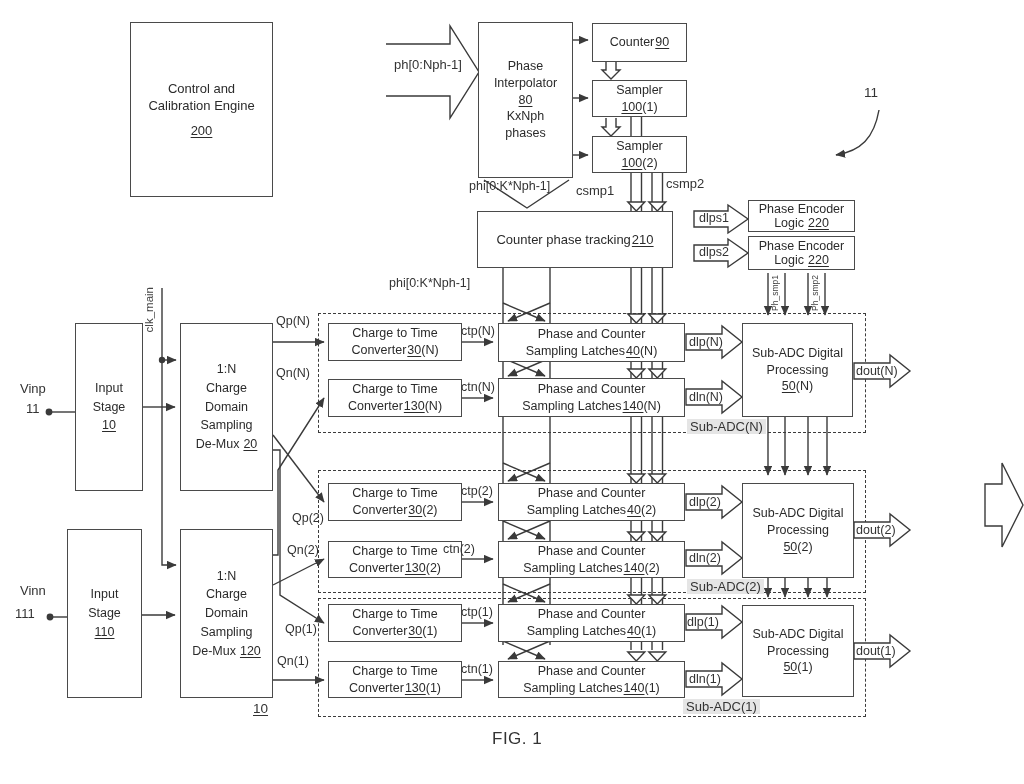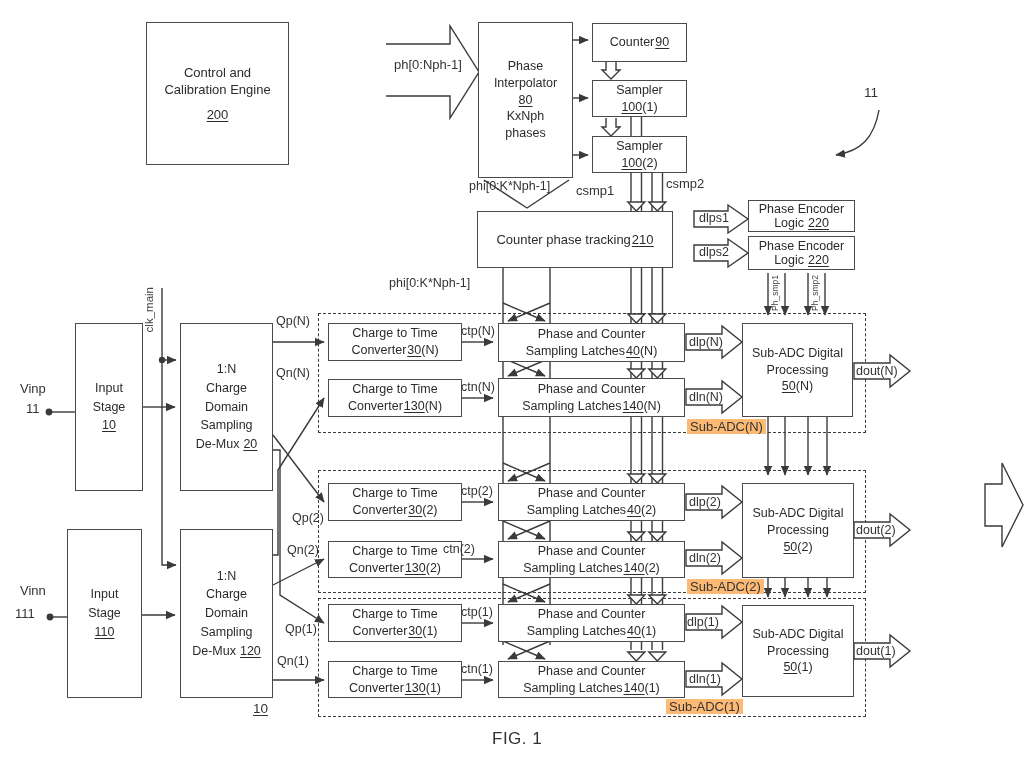--- a/index.html
+++ b/index.html
@@ -7,21 +7,21 @@
          font-family:"Liberation Sans",sans-serif;color:#2b2b2b}
   .b{position:absolute;background:#fff;border:1.6px solid #4a4a4a;display:flex;flex-direction:column;
      align-items:center;justify-content:center;text-align:center;font-size:12.5px;line-height:1.34;
      z-index:3;box-sizing:border-box}
   .g{position:absolute;border:1.7px dashed #3c3c3c;z-index:1;box-sizing:border-box}
   svg.wires{position:absolute;left:0;top:0;z-index:2}
   .l{position:absolute;font-size:12.5px;z-index:5;white-space:nowrap;color:#333}
   .v{position:absolute;writing-mode:vertical-rl;transform:rotate(180deg);z-index:5;color:#444;white-space:nowrap}
   .u{text-decoration:underline;text-underline-offset:2px}
   .r{display:flex;gap:1px;justify-content:center;align-items:baseline}
-  .wbg{background:#fdba74;padding:0 3px}
+  .wbg{background:#e5e5e5;padding:0 3px}
   .lh15{line-height:1.5}
   .gap16{margin-top:7px}
   .fs13{font-size:13px}
 </style>
 </head>
 <body>
 
 <div class="stage">
 
   <div class="g" style="left:318px;top:313px;width:548px;height:120px"></div>
@@ -135,21 +135,21 @@
       <path d="M162,288 V565 H176" marker-end="url(#m)"></path>
       <path d="M162,360 H176" marker-end="url(#m)"></path>
       <circle cx="162" cy="360" r="3.2" fill="#3a3a3a" stroke="none"></circle>
       <circle cx="49" cy="412" r="3.4" fill="#3a3a3a" stroke="none"></circle>
       <circle cx="50" cy="617" r="3.4" fill="#3a3a3a" stroke="none"></circle>
 
       <path d="M879,110 C874,138 861,151 836,155" marker-end="url(#m)"></path>
     </g>
   </svg>
 
-  <div class="b fs13" style="left:146px;top:22px;width:143px;height:143px">
+  <div class="b fs13" style="left:130px;top:22px;width:143px;height:175px">
     <span style="padding:0 10px">Control and Calibration Engine</span>
     <span class="u gap16">200</span>
   </div>
   <div class="b" style="left:478px;top:22px;width:95px;height:156px">
     <span>Phase</span>
     <span>Interpolator</span>
     <span class="u">80</span>
     <span>KxNph</span>
     <span>phases</span>
   </div>
@@ -357,19 +357,19 @@
   <div class="l" style="left:689px;top:551px">dln(2)</div>
   <div class="l" style="left:687px;top:615px">dlp(1)</div>
   <div class="l" style="left:689px;top:672px">dln(1)</div>
 
   <div class="l" style="left:856px;top:364px">dout(N)</div>
   <div class="l" style="left:856px;top:523px">dout(2)</div>
   <div class="l" style="left:856px;top:644px">dout(1)</div>
 
   <div class="l fs13 wbg" style="left:687px;top:419px;z-index:5">Sub-ADC(N)</div>
   <div class="l fs13 wbg" style="left:687px;top:579px;z-index:5">Sub-ADC(2)</div>
-  <div class="l fs13 wbg" style="left:666px;top:699px;z-index:5">Sub-ADC(1)</div>
+  <div class="l fs13 wbg" style="left:683px;top:699px;z-index:5">Sub-ADC(1)</div>
 
   <div class="l u" style="left:253px;top:701px;font-size:13.5px">10</div>
   <div class="l" style="left:864px;top:85px;font-size:13.5px">11</div>
   <div class="l" style="left:492px;top:729px;font-size:17px;letter-spacing:0.5px">FIG. 1</div>
 
 </div>
 
 </body></html>

